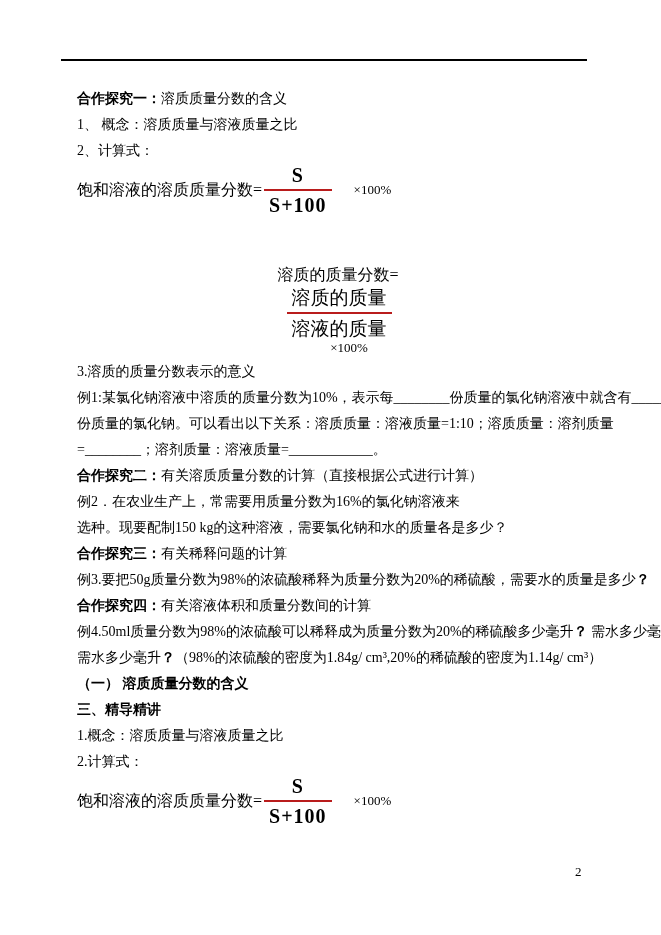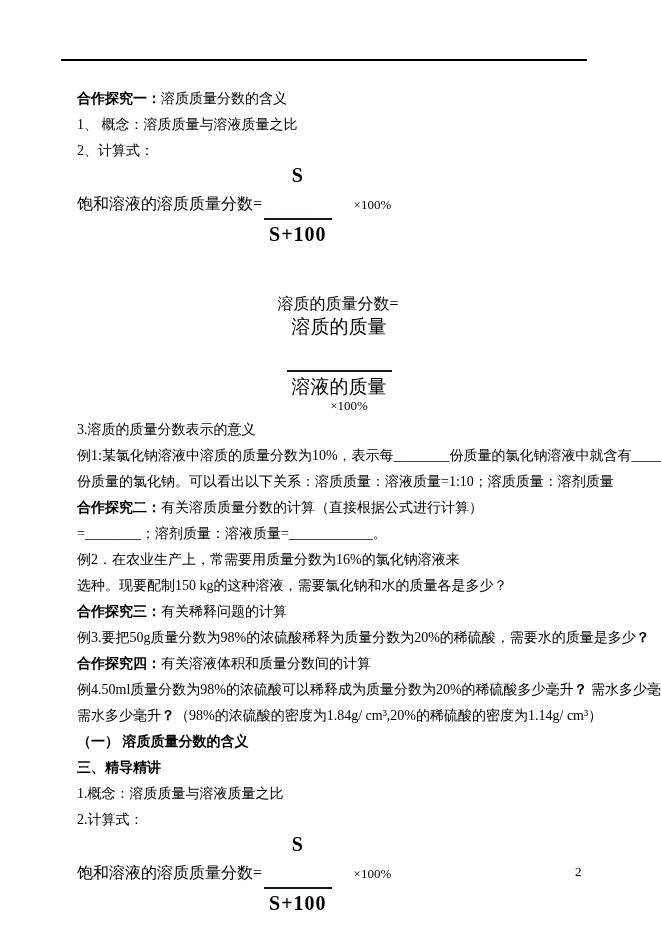--- a/index.html
+++ b/index.html
@@ -47,21 +47,21 @@
   }
   .flabel { font-size: 16px; }
   .frac {
     display: inline-flex;
     flex-direction: column;
     text-align: center;
     margin-left: 2px;
   }
   .frac span { display: block; }
   .frac .num { padding: 0 5px 3px 5px; }
-  .frac .den { border-top: 2px solid #0f172a; padding: 3px 5px 0 5px; margin-top: 29px; }
+  .frac .den { border-top: 2px solid #b91c1c; padding: 3px 5px 0 5px; }
   .frac-sb {
     font-family: "Liberation Serif", "DejaVu Serif", serif;
     font-weight: bold;
     font-size: 20px;
     line-height: 22px;
     letter-spacing: 1px;
   }
   .frac-cn {
     font-weight: normal;
     font-size: 19px;
@@ -110,23 +110,23 @@
         <span class="num">溶质的质量</span>
         <span class="den">溶液的质量</span>
       </span>
       <span class="fmult">×100%</span>
     </div>
 
     <p class="line">3.溶质的质量分数表示的意义</p>
 
     <p class="line">例1:某氯化钠溶液中溶质的质量分数为10%，表示每________份质量的氯化钠溶液中就含有________</p>
     <p class="line">份质量的氯化钠。可以看出以下关系：溶质质量：溶液质量=1:10；溶质质量：溶剂质量</p>
+    <p class="line">=________；溶剂质量：溶液质量=____________。</p>
+
     <p class="line"><span class="b">合作探究二：</span><span>有关溶质质量分数的计算（直接根据公式进行计算）</span></p>
-
-    <p class="line">=________；溶剂质量：溶液质量=____________。</p>
 
     <p class="line">例2．在农业生产上，常需要用质量分数为16%的氯化钠溶液来</p>
     <p class="line">选种。现要配制150 kg的这种溶液，需要氯化钠和水的质量各是多少？</p>
 
     <p class="line"><span class="b">合作探究三：</span><span>有关稀释问题的计算</span></p>
 
     <p class="line"><span>例3.要把50g质量分数为98%的浓硫酸稀释为质量分数为20%的稀硫酸，需要水的质量是多少</span><span class="b">？</span></p>
 
     <p class="line"><span class="b">合作探究四：</span><span>有关溶液体积和质量分数间的计算</span></p>
 

